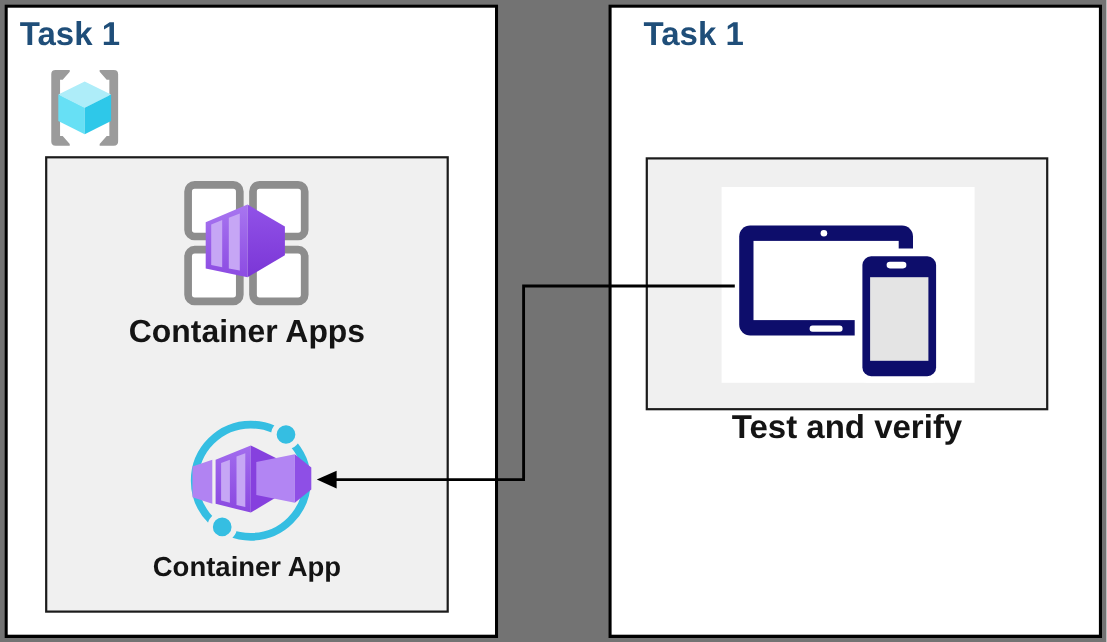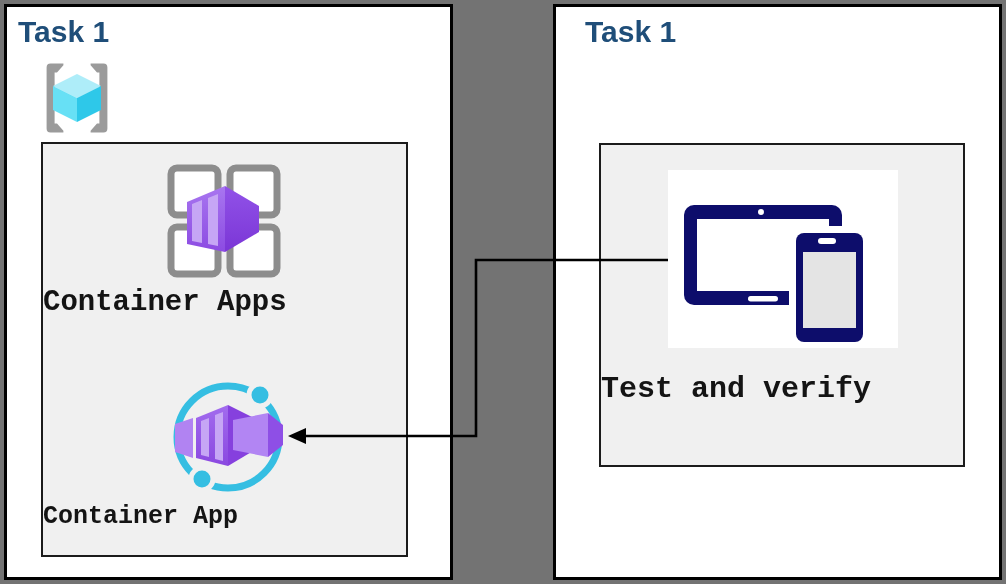--- a/index.html
+++ b/index.html
@@ -13,24 +13,24 @@
   .task2{left:553px;}
   .task-title{position:absolute;top:8px;font-size:30px;font-weight:bold;color:#1F4E79;letter-spacing:0px;}
   .task1 .task-title{left:11px;}
   .task2 .task-title{left:29px;}
 
   .rg-icon{position:absolute;left:30px;top:54px;}
   .rg-name{position:absolute;left:122px;top:72px;font-size:30px;font-weight:bold;color:#121212;}
 
   .panel{position:absolute;background:#F0F0F0;border:2px solid #1b1b1b;}
   .panel1{left:34px;top:135px;width:367px;height:415px;}
-  .panel2{left:43px;top:136px;width:366px;height:324px;}
+  .panel2{left:31px;top:136px;width:366px;height:230px;}
 
   .env-icon{position:absolute;left:122px;top:18px;}
-  .label{position:absolute;left:0;width:100%;font-weight:bold;color:#141414;font-family:Liberation Mono, monospace;}
+  .label{position:absolute;left:0;width:100%;text-align:center;font-weight:bold;color:#141414;}
   .env-label{top:142px;font-size:29px;line-height:33px;}
   .app-icon{position:absolute;left:127px;top:236px;}
   .app-label{top:358px;font-size:25px;}
 
   .white-box{position:absolute;left:67px;top:25px;width:230px;height:178px;background:#ffffff;}
   .test-label{top:227px;font-size:30px;}
 
   .overlay{position:absolute;left:0;top:0;width:1006px;height:584px;z-index:10;pointer-events:none;}
 </style>
 </head>

